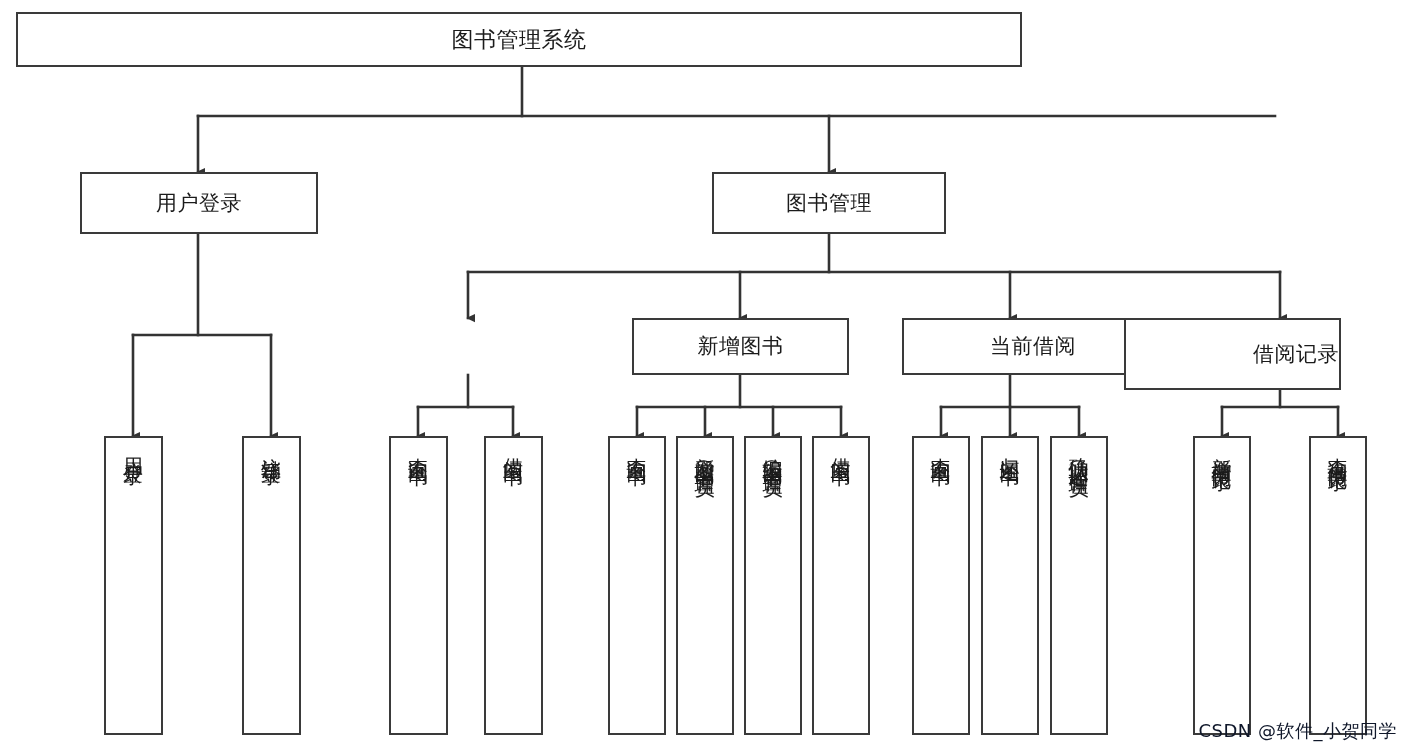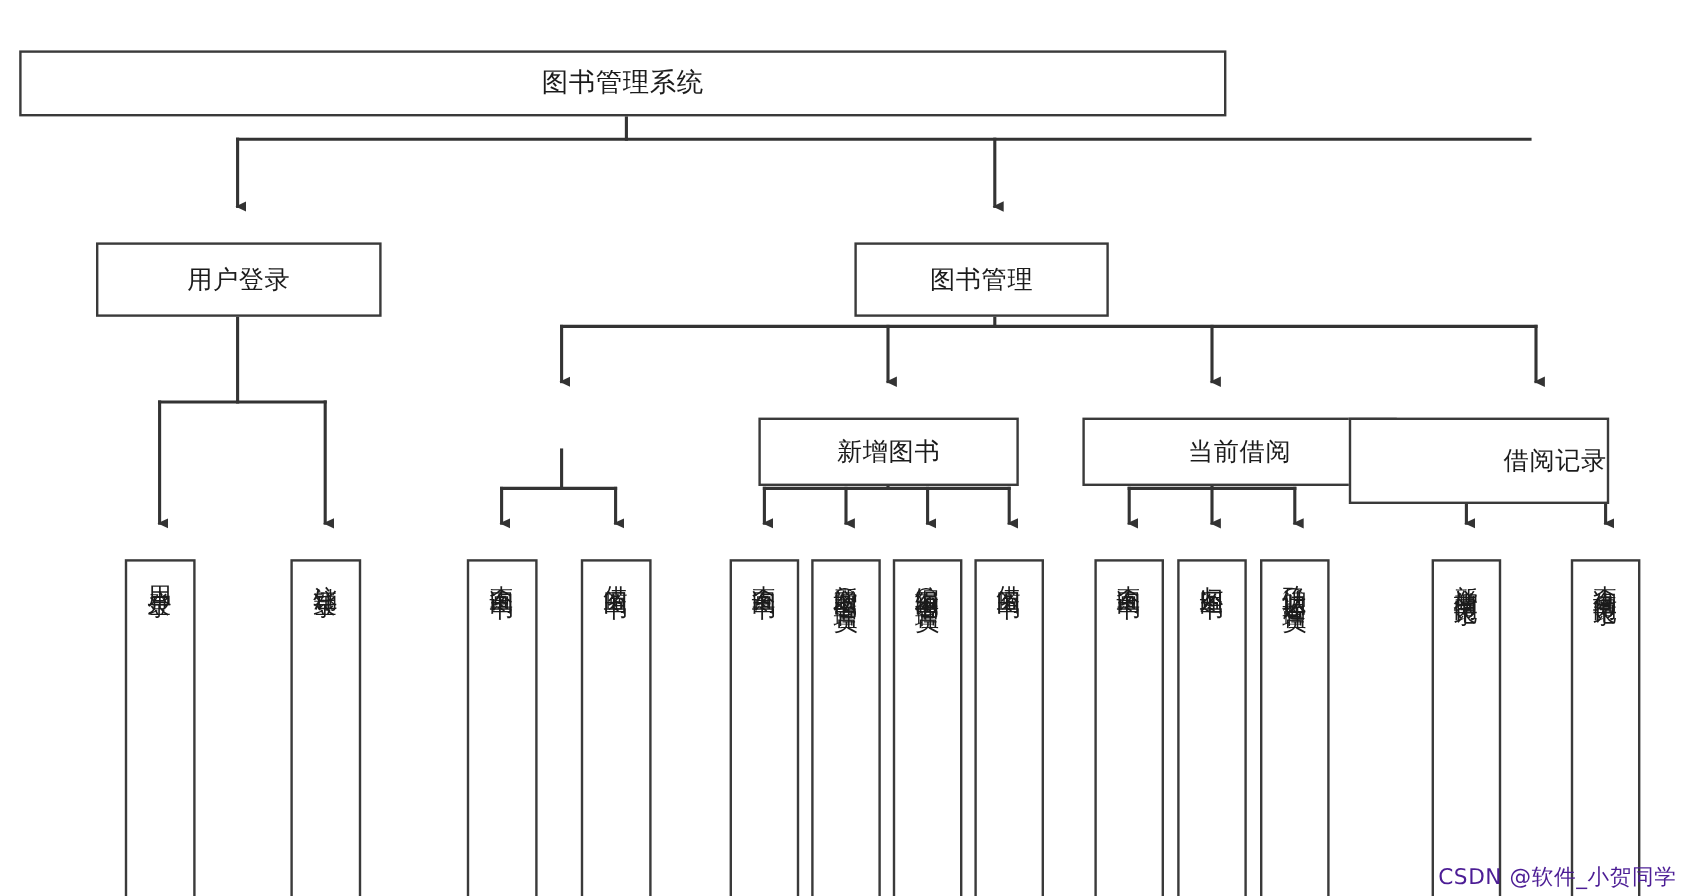--- a/index.html
+++ b/index.html
@@ -26,21 +26,20 @@
   }
   .node {
     position: absolute;
     box-sizing: border-box;
     background: #ffffff;
     border: 2px solid #3a3a3a;
     display: flex;
     align-items: center;
     justify-content: center;
     z-index: 2;
-    margin-top: 30px;
   }
   .node-label {
     color: #1b1b1b;
     font-size: 21px;
     line-height: 1.18;
     letter-spacing: 0.5px;
     text-align: center;
     white-space: nowrap;
   }
   .node.leaf {
@@ -54,21 +53,21 @@
     font-size: 20px;
     letter-spacing: 3px;
     line-height: 1.0;
     white-space: nowrap;
   }
   .node.root .node-label { font-size: 22px; }
   .watermark {
     position: absolute;
     right: 8px;
     bottom: 4px;
-    color: #4c1d95;
+    color: #0f172a;
     font-size: 18px;
     letter-spacing: 0.5px;
     z-index: 3;
     white-space: nowrap;
   }
 </style>
 </head>
 <body>
 
 <div id="canvas">
@@ -123,21 +122,21 @@
     </g>
   </svg>
 
   <div class="node root" style="left:16px; top:12px; width:1006px; height:55px;">
     <span class="node-label">图书管理系统</span>
   </div>
 
   <div class="node" style="left:80px; top:172px; width:238px; height:62px;">
     <span class="node-label">用户登录</span>
   </div>
-  <div class="node" style="left:712px; top:172px; width:212px; height:62px;">
+  <div class="node" style="left:712px; top:172px; width:234px; height:62px;">
     <span class="node-label">图书管理</span>
   </div>
 
   <div class="node" style="left:632px; top:318px; width:217px; height:57px;">
     <span class="node-label">新增图书</span>
   </div>
   <div class="node" style="left:902px; top:318px; width:262px; height:57px;">
     <span class="node-label">当前借阅</span>
   </div>
   <div class="node" style="left:1124px; top:318px; width:217px; height:72px;justify-content:flex-end;">

